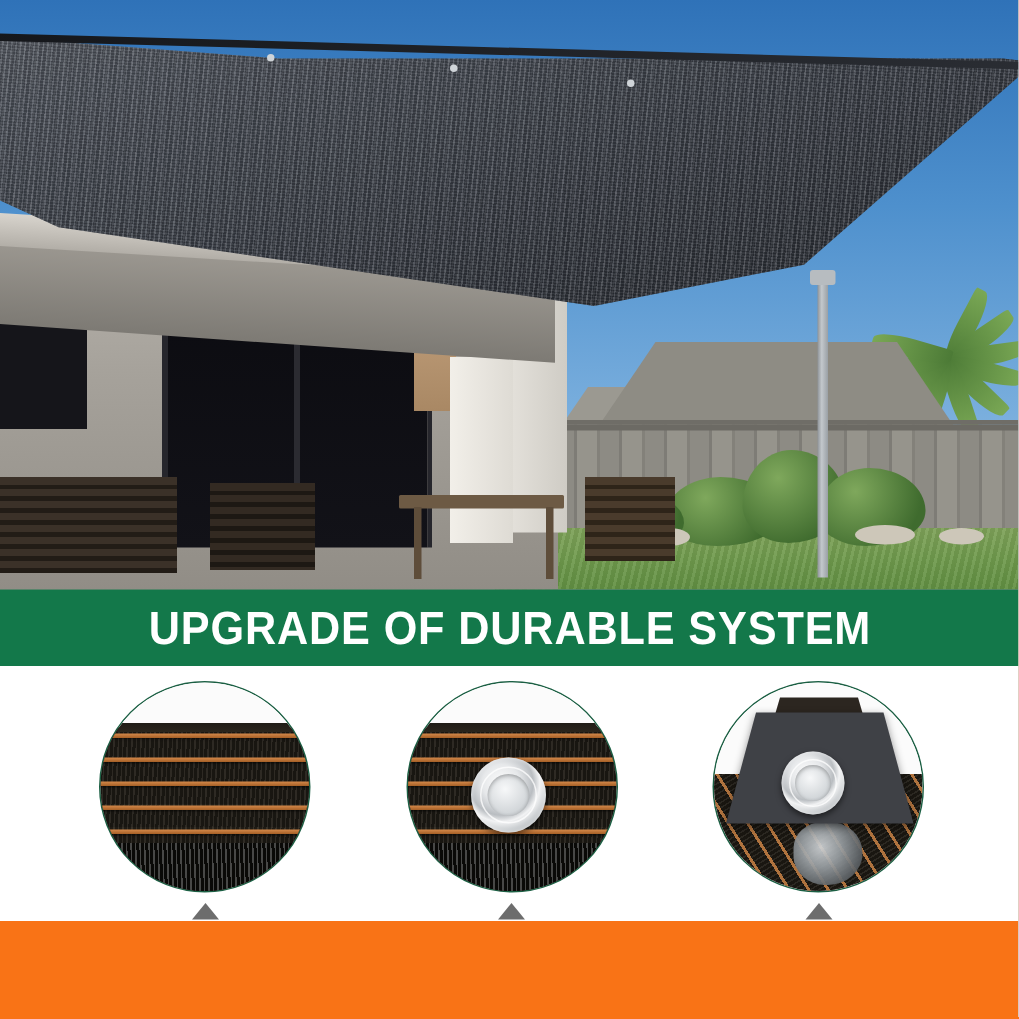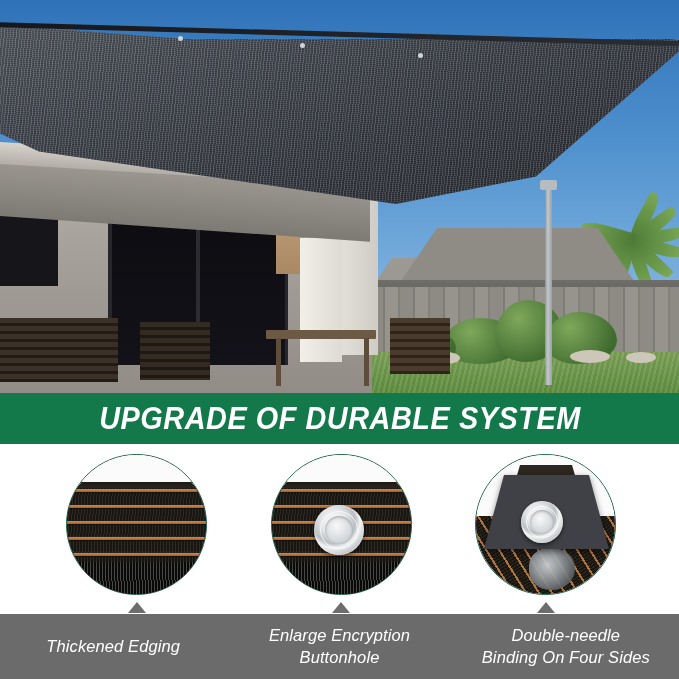--- a/index.html
+++ b/index.html
@@ -10,21 +10,20 @@
     background: #ffffff;
     font-family: "Liberation Sans", sans-serif;
     overflow: hidden;
   }
   .page {
     position: relative;
     width: 679px;
     height: 679px;
     background: #f97316;
     overflow: hidden;
-    font-style: italic;
   }
 
   
   .photo {
     position: absolute;
     left: 0; top: 0;
     width: 679px; height: 393px;
     overflow: hidden;
     background: #4e90cd;
   }
@@ -598,27 +597,14 @@
         <div class="grommet-ring"></div>
         <div class="grommet-inner"></div>
       </div>
     </div>
 
     <div class="pointer p1"></div>
     <div class="pointer p2"></div>
     <div class="pointer p3"></div>
   </div>
 
-  <div class="captions">
-    <div class="caption">
-      <span>Thickened Edging</span>
-    </div>
-    <div class="caption">
-      <span>Enlarge Encryption</span>
-      <span>Buttonhole</span>
-    </div>
-    <div class="caption">
-      <span>Double-needle</span>
-      <span>Binding On Four Sides</span>
-    </div>
-  </div>
 
 </div>
 
 </body></html>

